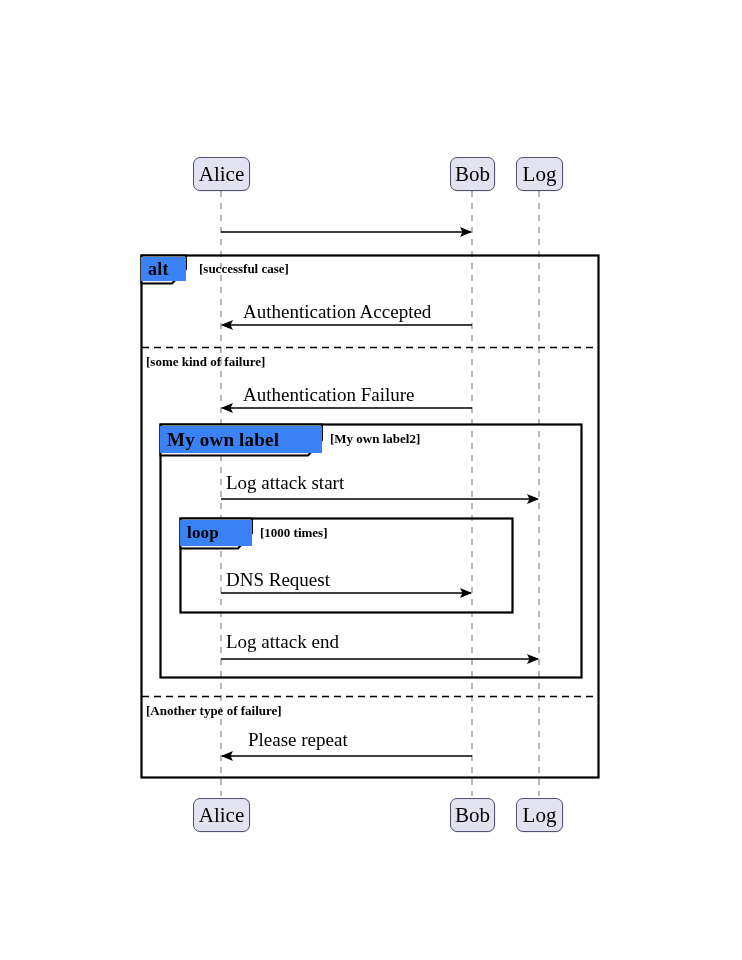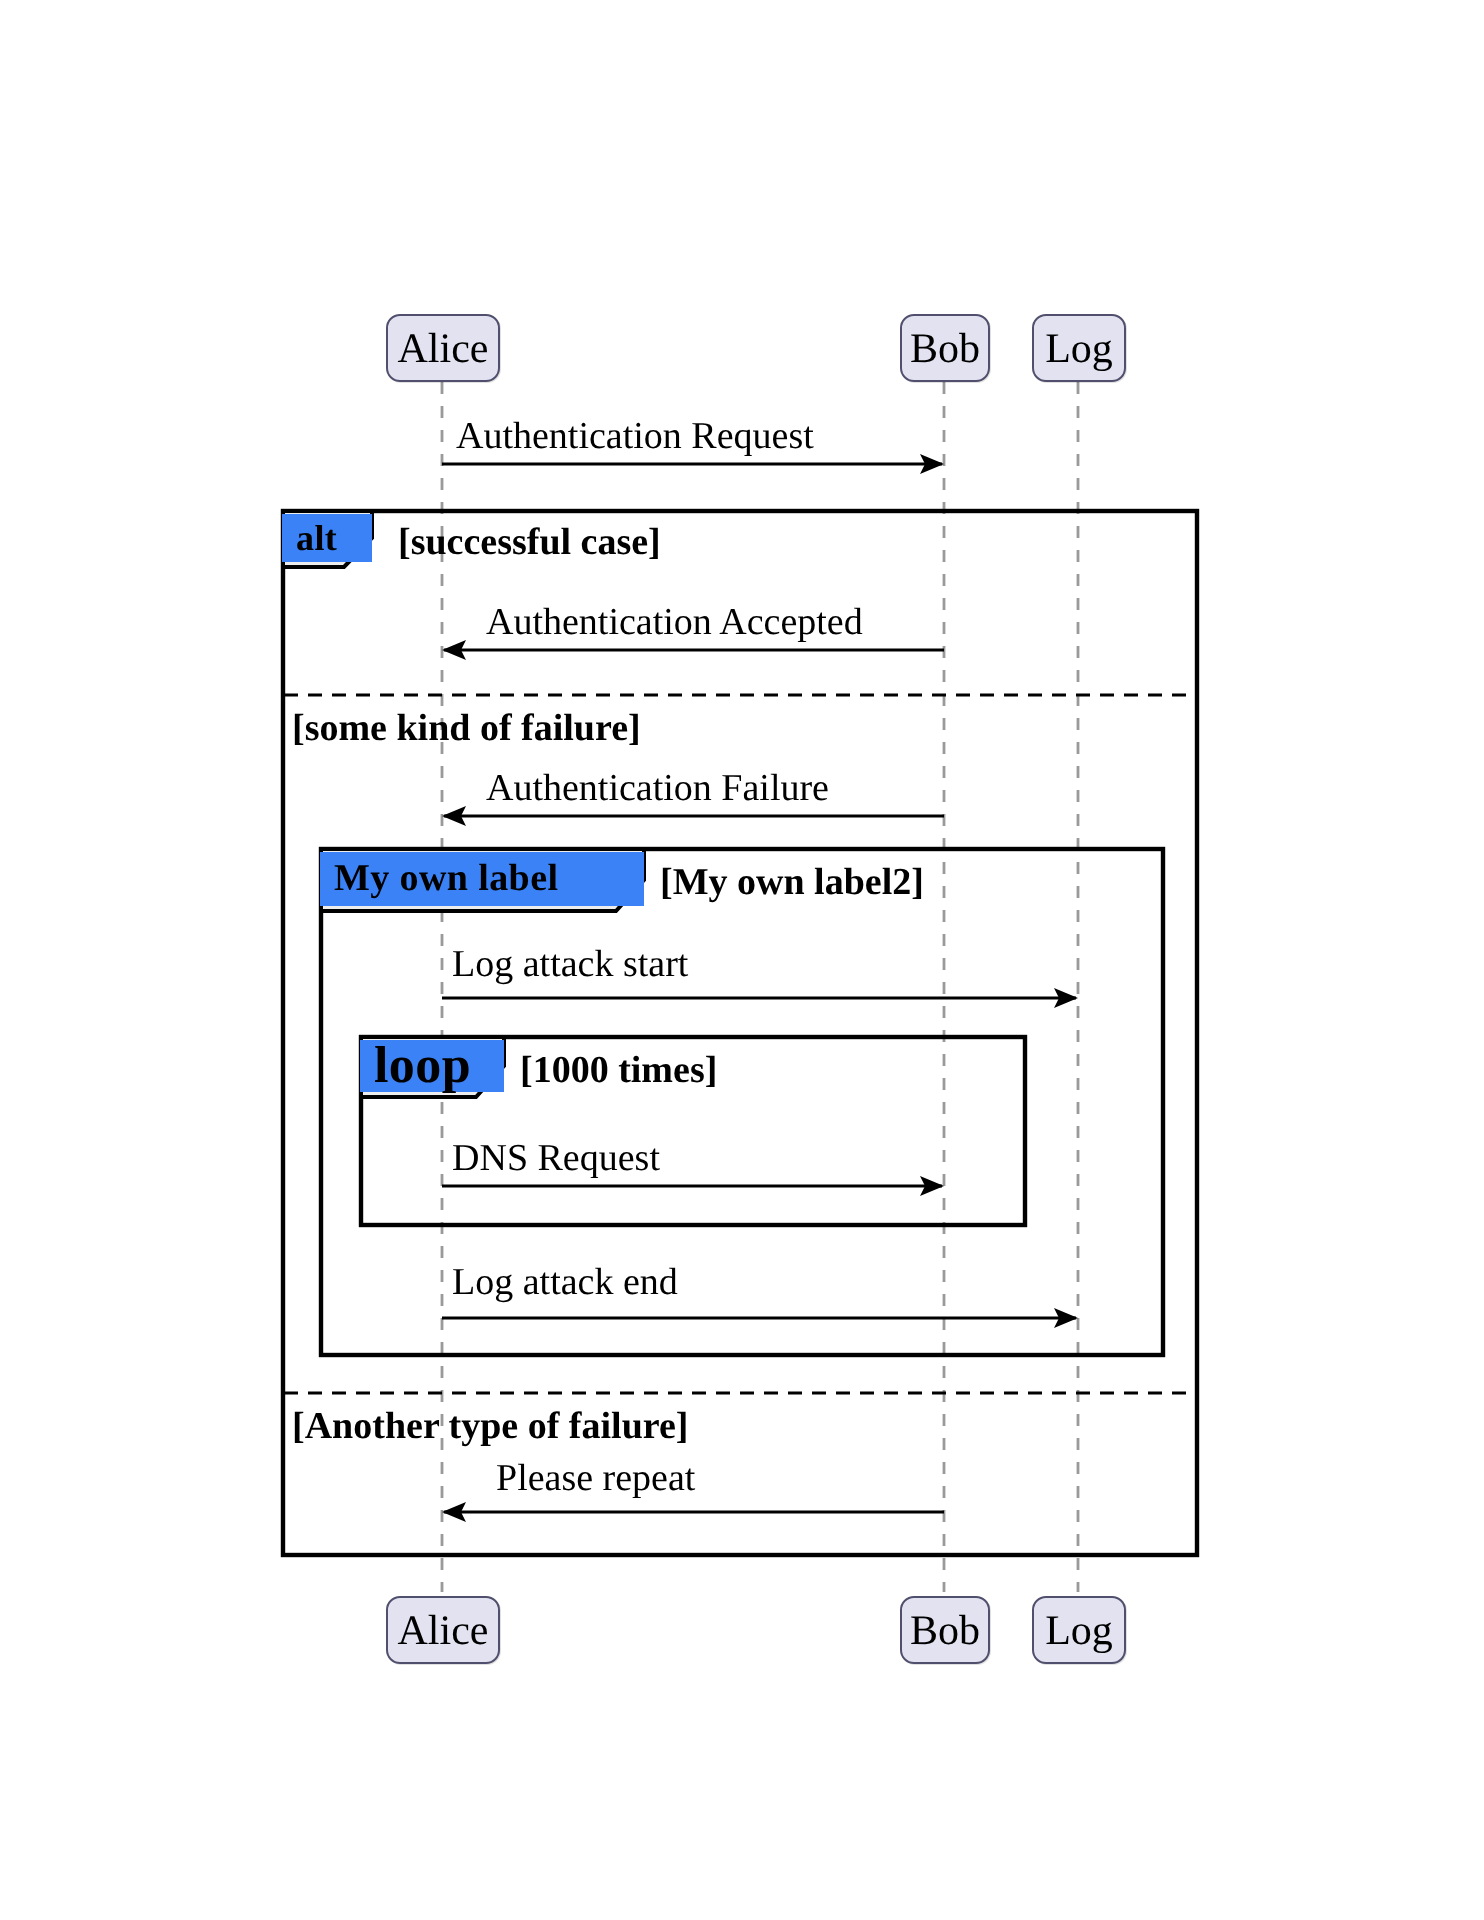--- a/index.html
+++ b/index.html
@@ -53,21 +53,21 @@
     box-sizing: border-box;
     display: flex;
     align-items: center;
     padding-left: 7px;
     letter-spacing: 0.2px;
   }
   .frag-cond {
     position: absolute;
     font-family: "Liberation Serif", "DejaVu Serif", serif;
     font-weight: bold;
-    font-size: 19px;
+    font-size: 13px;
     color: #000000;
     white-space: nowrap;
   }
   .msg-label {
     position: absolute;
     font-family: "Liberation Serif", "DejaVu Serif", serif;
     font-size: 19px;
     color: #000000;
     white-space: nowrap;
   }
@@ -164,30 +164,27 @@
     <span>[Another type of failure]</span>
   </div>
 
   <div class="frag-tab" style="left:160px; top:412px; width:162px; height:27px; font-size:19px;">
     <span>My own label</span>
   </div>
   <div class="frag-cond" style="left:330px; top:417px;">
     <span>[My own label2]</span>
   </div>
 
-  <div class="frag-tab" style="left:180px; top:506px; width:72px; height:26px; font-size:26px;">
+  <div class="frag-tab" style="left:180px; top:506px; width:72px; height:26px; font-size:17px;">
     <span>loop</span>
   </div>
   <div class="frag-cond" style="left:260px; top:511px;">
     <span>[1000 times]</span>
   </div>
 
-  <div class="msg-label" style="left:228px; top:194px;">
-    <span>Authentication Request</span>
-  </div>
   <div class="msg-label" style="left:243px; top:370px;">
     <span>Authentication Failure</span>
   </div>
   <div class="msg-label" style="left:243px; top:287px;">
     <span>Authentication Accepted</span>
   </div>
   <div class="msg-label" style="left:226px; top:458px;">
     <span>Log attack start</span>
   </div>
   <div class="msg-label" style="left:226px; top:555px;">

